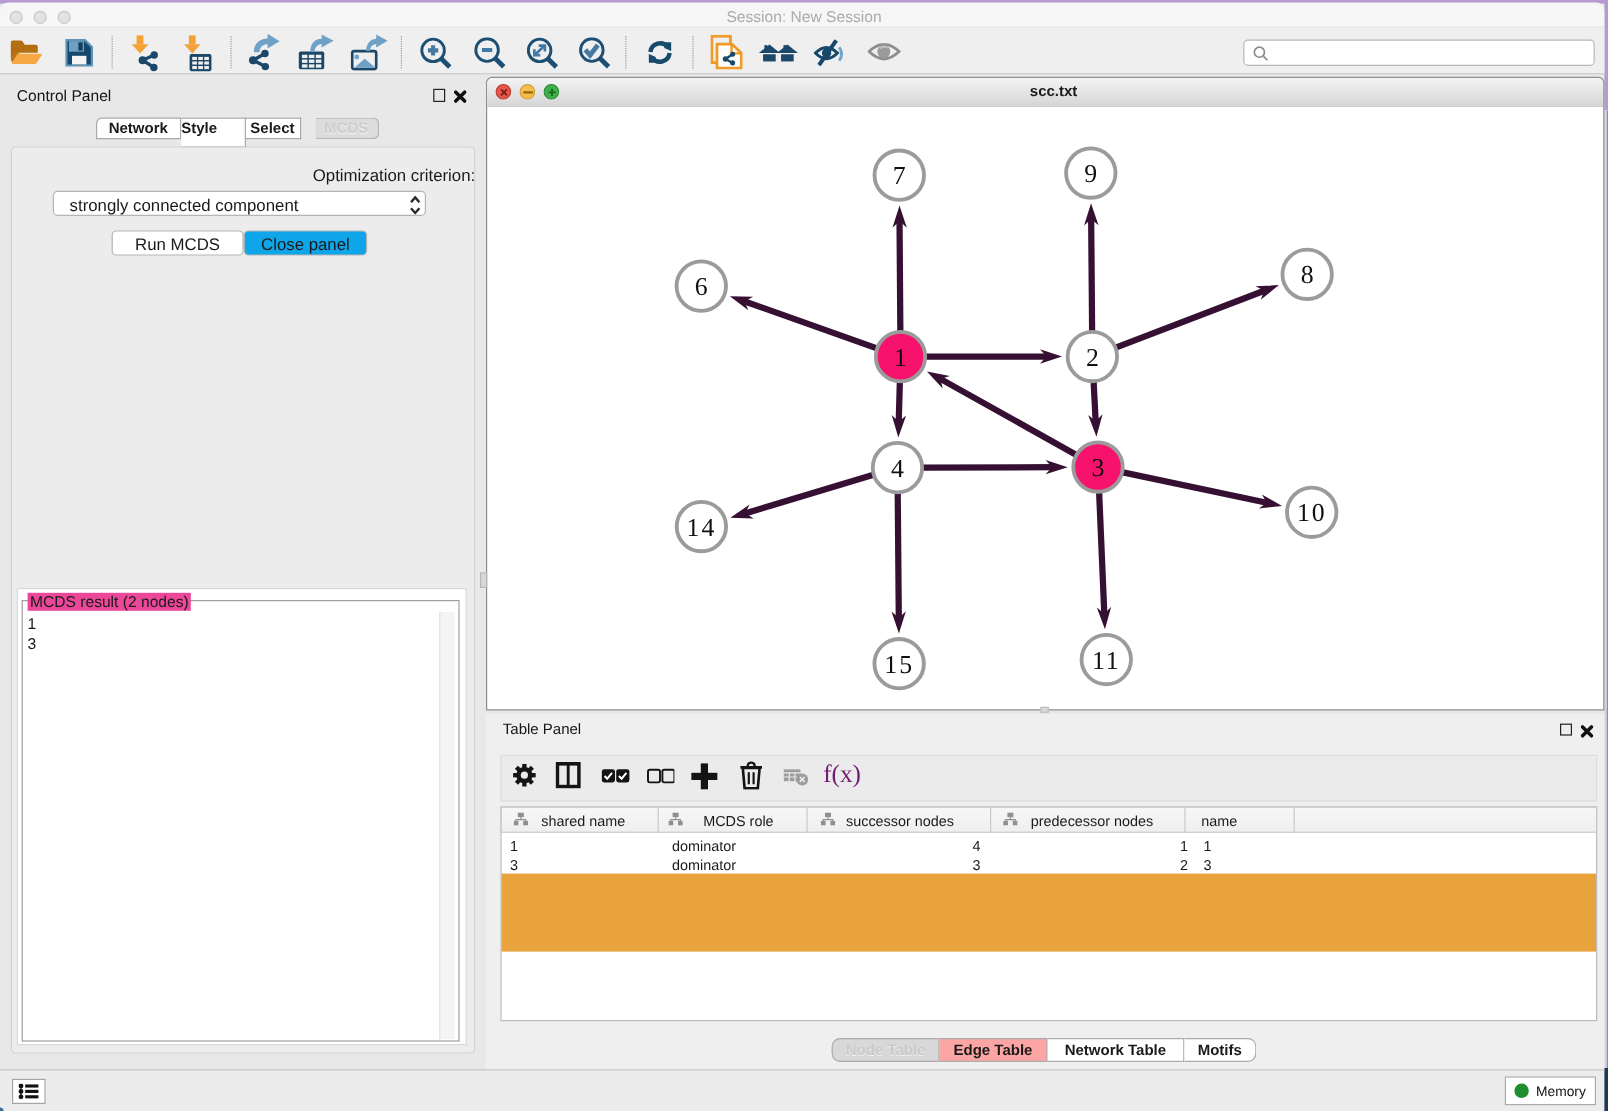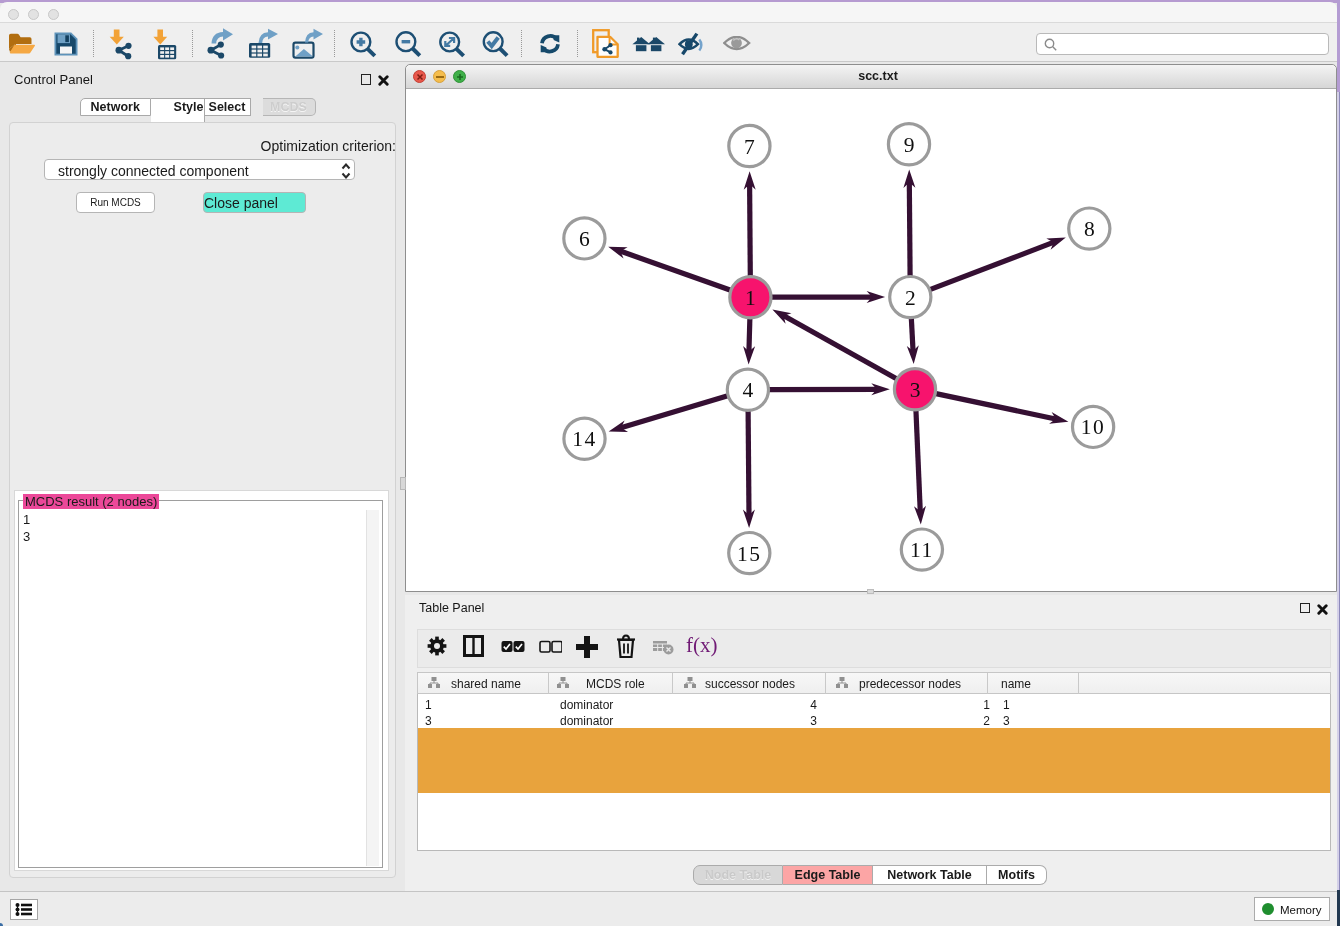--- a/index.html
+++ b/index.html
@@ -9,20 +9,21 @@
 <div class="abs" style="left:0;top:0;width:1340px;height:3px;background:#B69BD1"></div>
 <div class="abs" style="left:1337px;top:0;width:3px;height:92px;background:#B49CD3"></div>
 <div class="abs" style="left:1337px;top:92px;width:2px;height:798px;background:#D4D0E8"></div>
 <div class="abs" style="left:1339px;top:92px;width:1px;height:798px;background:#8D89BB"></div>
 <div class="abs" style="left:1336px;top:890px;width:4px;height:36px;background:#223850"></div>
 
 <div class="abs" style="left:0;top:2px;width:1337px;height:21px;background:#F6F6F6;border-bottom:1px solid #DADADA;border-radius:7px 7px 0 0">
   <div class="abs" style="left:8px;top:6.5px;width:11px;height:11px;border-radius:50%;background:#E2E2E2;border:1px solid #C8C8C8"></div>
   <div class="abs" style="left:28px;top:6.5px;width:11px;height:11px;border-radius:50%;background:#E2E2E2;border:1px solid #C8C8C8"></div>
   <div class="abs" style="left:48px;top:6.5px;width:11px;height:11px;border-radius:50%;background:#E2E2E2;border:1px solid #C8C8C8"></div>
+  <div class="abs" style="left:0;top:4px;width:1340px;text-align:center;font-size:13px;color:#ABABAB">Session: New Session</div>
 </div>
 
 <div class="abs" id="toolbar" style="left:0;top:23px;width:1337px;height:39px;background:#EFEFEF;border-bottom:1px solid #C9C9C9">
 </div>
 
 <div class="abs" style="left:93px;top:30px;height:27px;border-left:1px dotted #999"></div>
 <div class="abs" style="left:192px;top:30px;height:27px;border-left:1px dotted #999"></div>
 <div class="abs" style="left:334px;top:30px;height:27px;border-left:1px dotted #999"></div>
 <div class="abs" style="left:521px;top:30px;height:27px;border-left:1px dotted #999"></div>
 <div class="abs" style="left:577px;top:30px;height:27px;border-left:1px dotted #999"></div>
@@ -173,36 +174,36 @@
 </svg>
 
 <div class="abs" style="left:14px;top:72px;font-size:13px;color:#151515">Control Panel</div>
 <div class="abs" style="left:361px;top:74px;width:10px;height:10.5px;border:1.6px solid #222"></div>
 <svg class="abs" style="left:378px;top:74.5px" width="11" height="11">
     <path d="M1.8 1.8 L9.2 9.2 M9.2 1.8 L1.8 9.2" stroke="#111" stroke-width="2.9" stroke-linecap="round"></path>
   </svg>
 
 <div class="abs" style="left:79.5px;top:97.5px;width:245px;height:18.5px;font-size:12.5px;font-weight:bold;color:#1A1A1A">
   <div class="abs" style="left:0;top:0;width:71.5px;height:18.5px;background:#fff;border:1px solid #A9A9A9;border-radius:5px 0 0 0;text-align:center;line-height:17.5px">Network</div>
-  <div class="abs" style="left:71.5px;top:0;width:53.5px;height:25px;background:#fff;border:1px solid #A9A9A9;border-left:none;text-align:right;line-height:17.5px">Style</div>
+  <div class="abs" style="left:71.5px;top:0;width:53.5px;height:25px;background:#fff;border:1px solid #A9A9A9;border-left:none;text-align:left;line-height:17.5px">Style</div>
   <div class="abs" style="left:125px;top:0;width:46px;height:18.5px;background:#fff;border:1px solid #A9A9A9;border-left:none;text-align:center;line-height:17.5px">Select</div>
   <div class="abs" style="left:183px;top:0;width:53px;height:18.5px;background:#DCDCDC;border:1px solid #B5B5B5;border-left:none;border-radius:0 5px 5px 0;text-align:center;line-height:17.5px;color:#CDCDCD;text-shadow:0 1px 0 #F5F5F5">MCDS</div>
 </div>
 
 <div class="abs" style="left:9px;top:122px;width:387px;height:756px;background:#ECECEC;border:1px solid #D2D2D2;border-radius:4px"></div>
 <div class="abs" style="left:9px;top:138px;width:387px;text-align:right;font-size:14px;color:#1A1A1A">Optimization criterion:</div>
 <div class="abs" style="left:44px;top:159px;width:311px;height:21px;background:#fff;border:1px solid #B5B5B5;border-radius:4px">
   <div class="abs" style="left:13px;top:2.5px;font-size:14px;color:#1A1A1A">strongly connected component</div>
   <svg class="abs" style="left:295px;top:2.5px" width="12" height="16">
       <path d="M2.5 5.5 L6 1.5 L9.5 5.5" fill="none" stroke="#2B2B2B" stroke-width="2"></path>
       <path d="M2.5 10.5 L6 14.5 L9.5 10.5" fill="none" stroke="#2B2B2B" stroke-width="2"></path>
     </svg>
 </div>
-<div class="abs" style="left:76px;top:192px;width:79px;height:21px;background:#fff;border:1px solid #B5B5B5;border-radius:4px;text-align:center;font-size:10px;color:#1A1A1A;line-height:20px">Run MCDS</div>
-<div class="abs" style="left:203px;top:192px;width:103px;height:21px;background:#5eead4;border:1px solid #B5B5B5;border-radius:4px;text-align:left;font-size:14px;color:#1A1A1A;line-height:20px">Close panel</div>
+<div class="abs" style="left:93px;top:192px;width:110px;height:21px;background:#fff;border:1px solid #B5B5B5;border-radius:4px;text-align:center;font-size:14px;color:#1A1A1A;line-height:20px">Run MCDS</div>
+<div class="abs" style="left:203px;top:192px;width:103px;height:21px;background:#0ea5e9;border:1px solid #B5B5B5;border-radius:4px;text-align:center;font-size:14px;color:#1A1A1A;line-height:20px">Close panel</div>
 
 <div class="abs" style="left:14px;top:490px;width:375px;height:381px;background:#fff;border:1px solid #D8D8D8"></div>
 <div class="abs" style="left:18px;top:500px;width:365px;height:368px;border:1px solid #9E9E9E"></div>
 <div class="abs" style="left:366px;top:510px;width:13px;height:356px;background:#F4F4F4;border-left:1px solid #E2E2E2"></div>
 <div class="abs" style="left:23px;top:494px;background:#ec4899;padding:0 2px;font-size:13px;color:#1A1A1A">MCDS result (2 nodes)</div>
 <div class="abs" style="left:23px;top:511px;font-size:13px;color:#1A1A1A;line-height:17px">1<br>3</div>
 
 <div class="abs" style="left:0;top:891px;width:1337px;height:35px;background:#ECECEC;border-top:1px solid #C4C4C4"></div>
 <div class="abs" style="left:10px;top:899px;width:28px;height:21px;background:#fff;border:1px solid #A6A6A6"></div>
 <svg class="abs" style="left:15px;top:903px" width="18" height="13">

